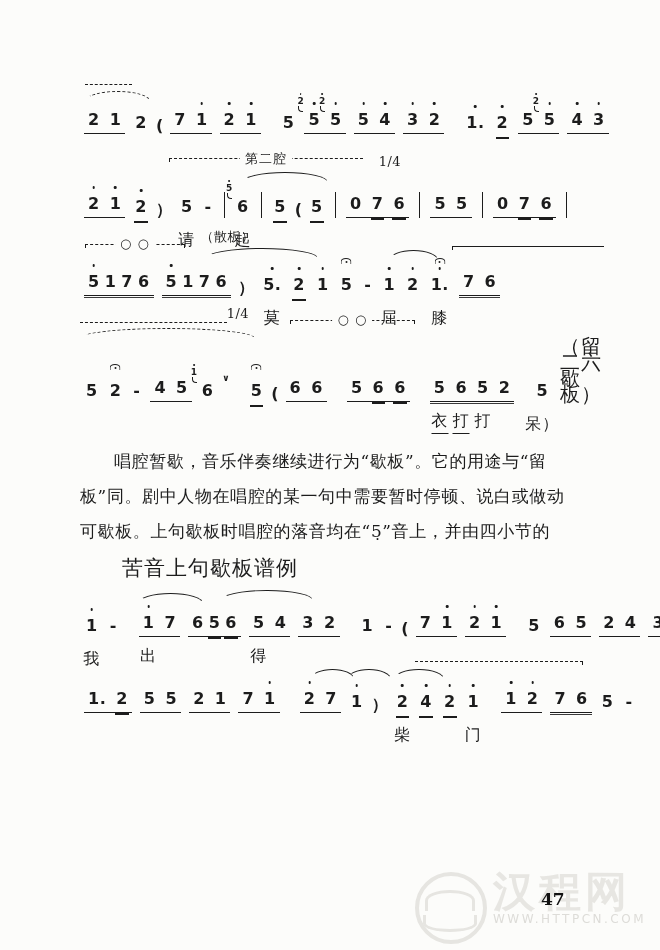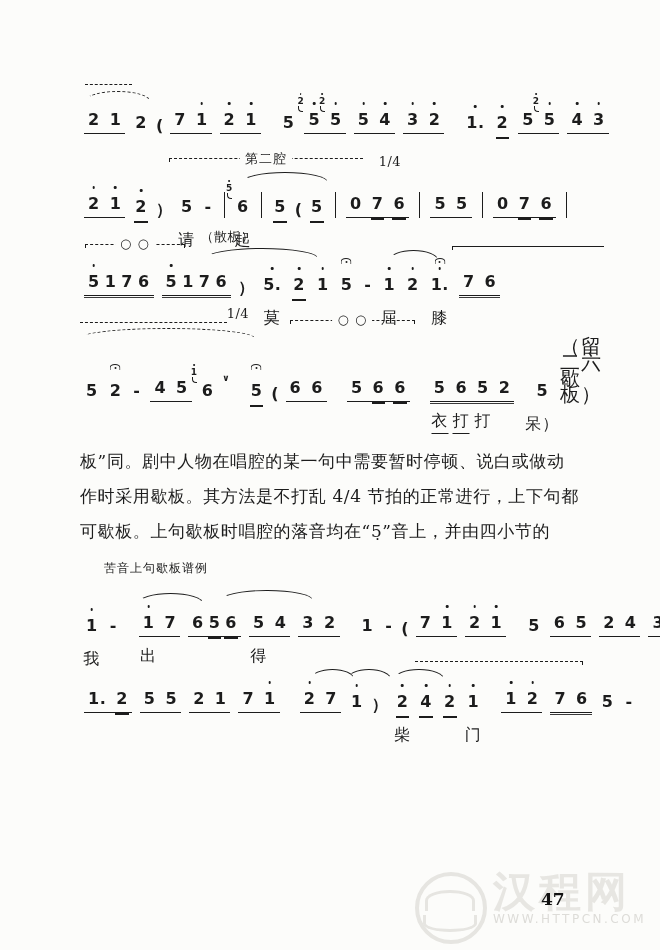--- a/index.html
+++ b/index.html
@@ -56,21 +56,21 @@
   .ann.bracket.cr::after{content:"";position:absolute;right:0;top:-1px;width:1.2px;height:4px;background:#1c1c1c;}
   .ann .blb{position:absolute;top:-9px;left:50%;transform:translateX(-50%);
       background:#fcfcfa;padding:0 5px;font-size:13px;white-space:nowrap;letter-spacing:1px;}
   .ann.text{font-size:13px;white-space:nowrap;letter-spacing:0.5px;}
 
   
   .prose{margin-top:22px;}
   .heading{font-weight:bold;font-size:18px;letter-spacing:2px;margin-left:50px;margin-bottom:8px;}
   .pline{font-size:17px;line-height:35px;letter-spacing:0.6px;white-space:nowrap;}
   .pline.first{text-indent:2em;}
-  .caption{font-size:12px;line-height:34px;letter-spacing:1px;margin-left:2em;margin-top:2px;}
+  .caption{font-size:21px;line-height:34px;letter-spacing:1px;margin-left:2em;margin-top:2px;}
 
   
   .wm{position:absolute;right:14px;bottom:6px;display:flex;align-items:flex-start;color:#e3e2de;}
   .wm-logo{width:64px;height:64px;border:4px solid #e6e5e1;border-radius:50%;position:relative;margin-right:6px;}
   .wm-logo::before{content:"";position:absolute;left:6px;top:14px;width:44px;height:18px;
       border:3px solid #e6e5e1;border-bottom:none;border-radius:50% 50% 0 0;}
   .wm-logo::after{content:"";position:absolute;left:4px;bottom:8px;width:48px;height:14px;
       border:3px solid #e6e5e1;border-top:none;border-radius:0 0 50% 50%;}
   .wm-name{font-size:42px;font-weight:bold;letter-spacing:4px;color:#e7e6e2;line-height:40px;}
   .wm-url{font-size:12px;letter-spacing:2.5px;color:#dddcd8;font-family:"DejaVu Sans",sans-serif;}
@@ -236,22 +236,22 @@
             <span class="nt" data-name="note"><span class="dg" data-name="note-digit">2</span></span>
           </span>
           <span class="bar ext" data-name="barline"></span>
           <span class="nt" data-name="note"><span class="dg" data-name="note-digit">5</span><span class="ly" data-name="lyric">呆）</span></span>
           <span class="tx cn" data-name="inline-label">（留二六歇板）</span>
         </div>
       </div>
 
     <div class="prose" data-name="prose-section">
       <div data-name="paragraph" id="para-host">
+          <div class="pline first" data-name="paragraph-line">唱腔暂歇，音乐伴奏继续进行为“歇板”。它的用途与“留</div>
           <div class="pline" data-name="paragraph-line">板”同。剧中人物在唱腔的某一句中需要暂时停顿、说白或做动</div>
-          <div class="pline" data-name="paragraph-line">作时采用歇板。其方法是不打乱 4/4 节拍的正常进行，上下句都</div>
           <div class="pline" data-name="paragraph-line">可歇板。上句歇板时唱腔的落音均在“5̣”音上，并由四小节的</div>
         </div>
       <div class="caption" data-name="example-caption">苦音上句歇板谱例</div>
     </div>
 
     <div data-name="music-area-bottom">
         <div class="mline haslyr" data-name="music-line-5">
           <div class="ann slur" data-name="slur-arc" style="left: 11%; width: 12%; top: -10px;"></div>
           <div class="ann slur" data-name="slur-arc" style="left: 27%; width: 17%; top: -13px;"></div>
           <span class="nt" data-name="note"><i class="hd" data-name="octave-dot-above"></i><span class="dg" data-name="note-digit">1</span><span class="ly" data-name="lyric">我</span></span>

